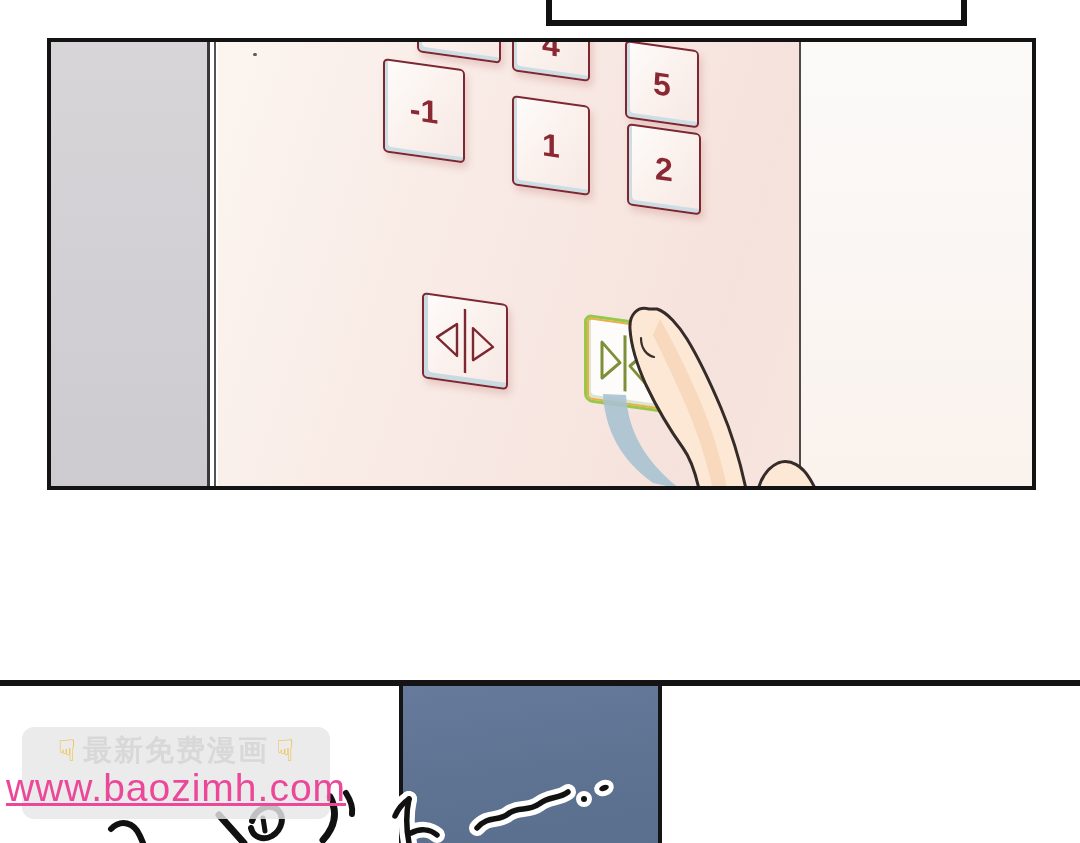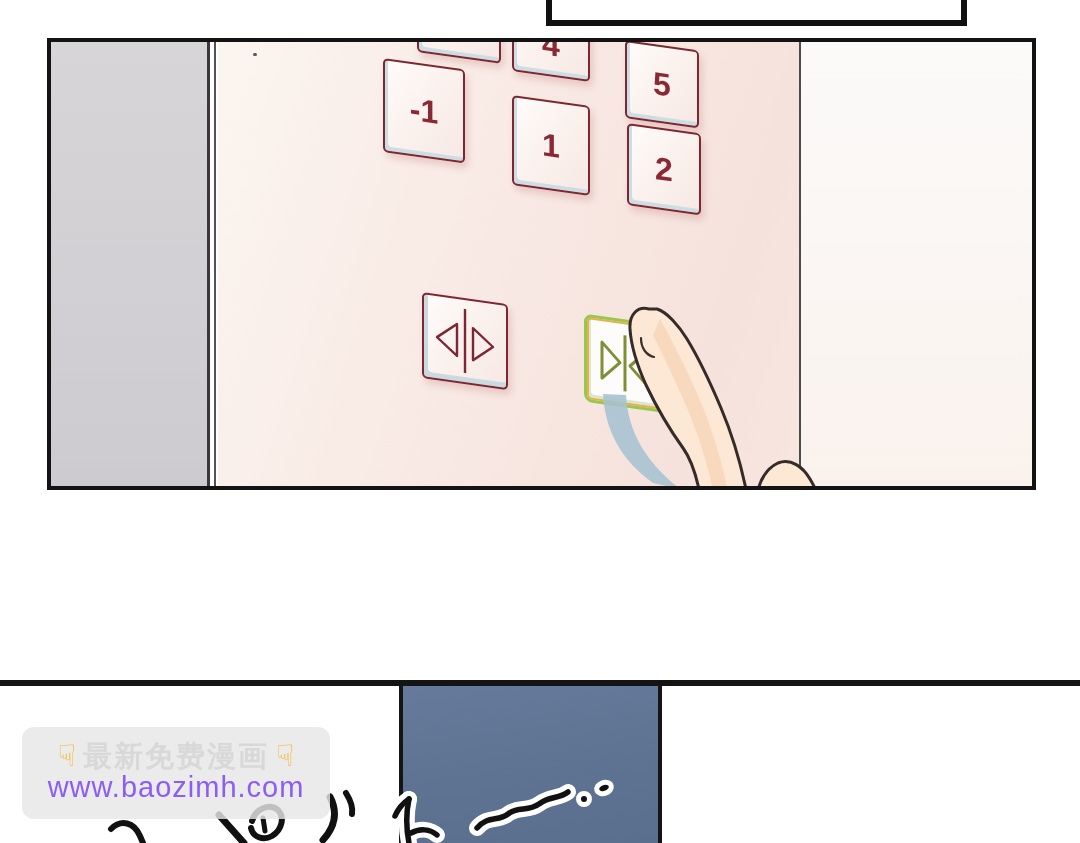--- a/index.html
+++ b/index.html
@@ -58,21 +58,21 @@
               background:linear-gradient(172deg,#667a9b 0%,#5e7292 55%,#5a6e8e 100%);}
   .ink-svg{position:absolute;left:0;top:680px;width:1080px;height:163px;}
 
   
   .watermark{position:absolute;left:22px;top:727px;width:308px;height:92px;
              background:rgba(231,231,231,.82);border-radius:12px;
              display:flex;flex-direction:column;align-items:center;justify-content:center;}
   .wm-line1{display:flex;align-items:center;gap:7px;line-height:1;}
   .wm-hand{color:#f2b82c;font-size:30px;}
   .wm-title{color:#d8d8d8;font-size:29px;letter-spacing:2px;font-weight:700;}
-  .wm-url{color:#8b5cf6;font-size:29px;line-height:1.15;letter-spacing:1px;}
+  .wm-url{color:#ec4899;font-size:39px;line-height:1.15;letter-spacing:1px;text-decoration:underline;}
 </style>
 </head>
 <body>
 
 <div class="stage">
 
   <div class="top-bubble"></div>
 
   <div class="panel">
     <div class="panel-inner">

